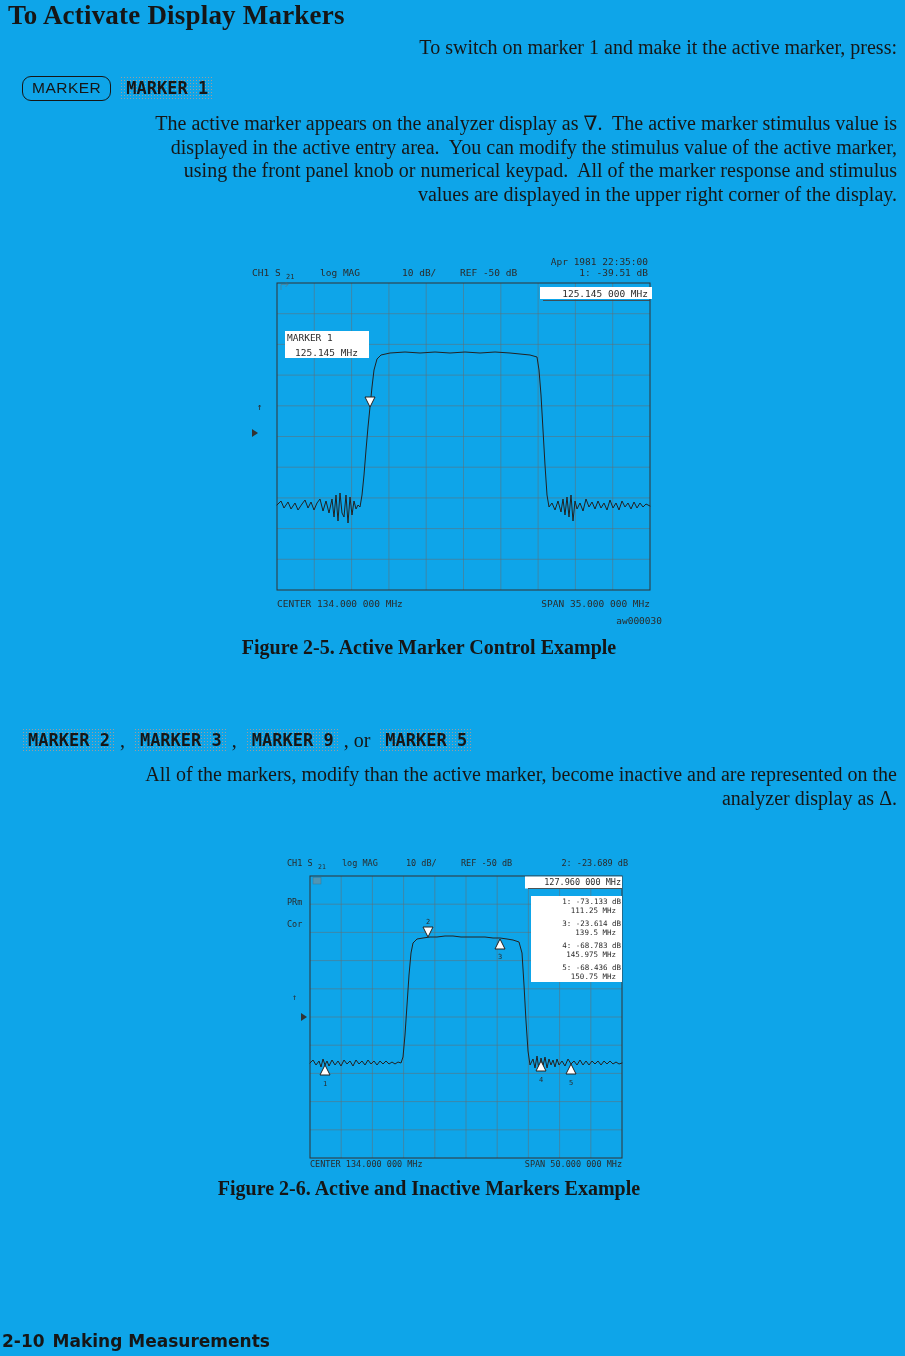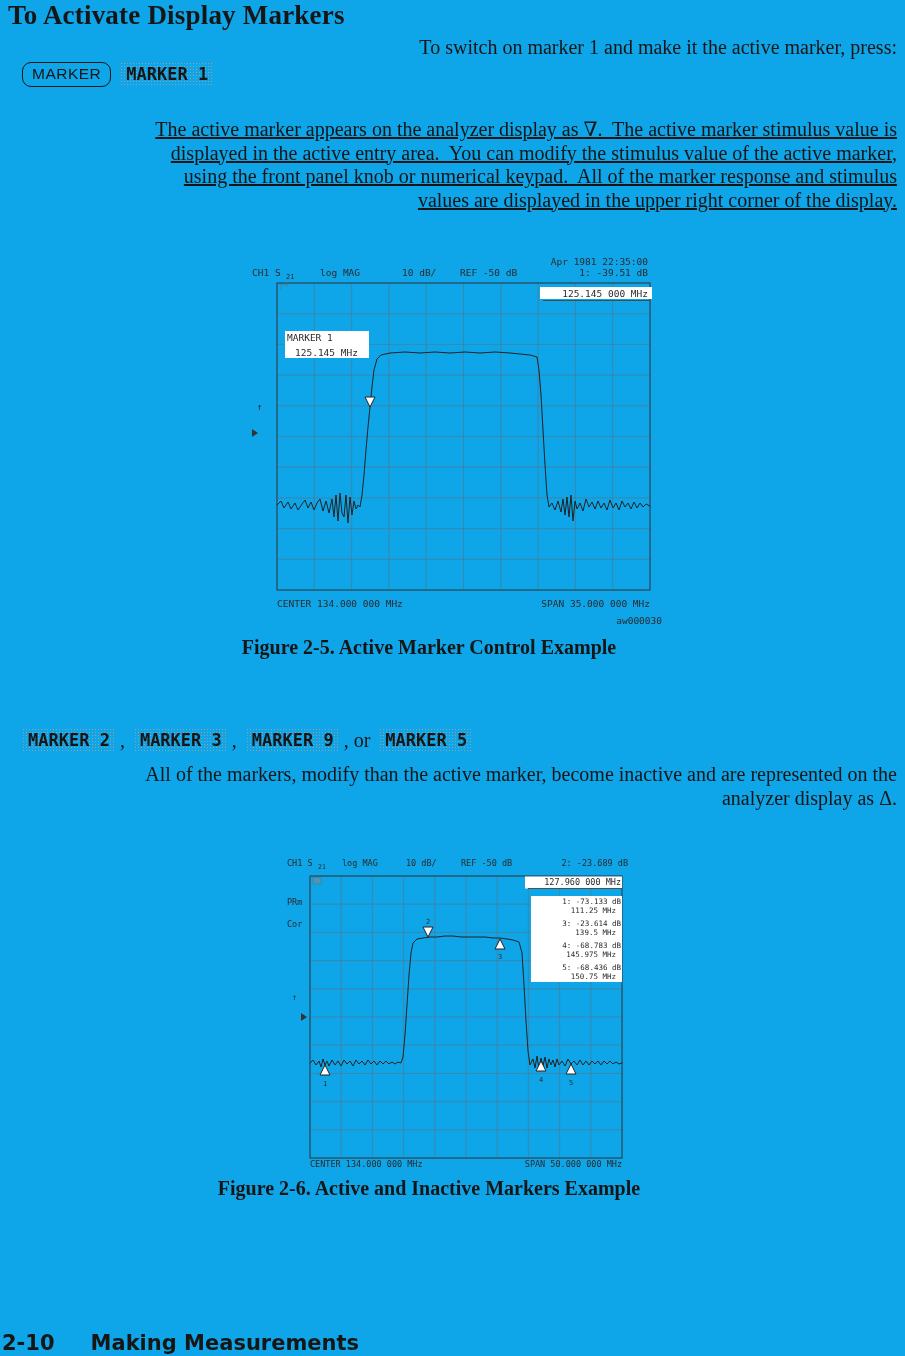--- a/index.html
+++ b/index.html
@@ -4,41 +4,41 @@
 <style>
   * { margin: 0; padding: 0; box-sizing: border-box; }
   html, body { background: #ffffff; }
   body { width: 905px; height: 1356px; font-family: "Liberation Serif", "DejaVu Serif", serif; color: #161616; }
   .page { position: relative; width: 905px; height: 1356px; background: #0ea5e9; overflow: hidden; }
 
   .title { position: absolute; left: 8px; top: 0; font-size: 27px; font-weight: bold; letter-spacing: .2px; }
 
   .para { position: absolute; left: 22px; width: 875px; font-size: 20px; line-height: 23.5px; white-space: pre-wrap; text-align: right; }
   #para1 { top: 36px; }
-  #para2 { top: 118px; text-decoration: underline; }
+  #para2 { top: 112px; }
   #para3 { top: 689px; }
   #para4 { top: 763px; }
 
   .keys { position: absolute; left: 22px; display: flex; align-items: center; gap: 9px; }
-  #keys1 { top: 62px; text-align: right; }
+  #keys1 { top: 76px; text-align: right; }
   #keys2 { top: 728px; }
   .hardkey { font-family: "Liberation Sans", "DejaVu Sans", sans-serif; font-size: 15.5px; border: 1.6px solid #161616; border-radius: 9px; padding: 2px 9px 3px; letter-spacing: .5px; }
   .softkey { font-family: "DejaVu Sans Mono", "Liberation Mono", monospace; font-size: 17px; font-weight: bold; padding: 2px 6px 3px;
              background-image: radial-gradient(circle, #9d9d9d 0.7px, rgba(0,0,0,0) 1px); background-size: 3px 3px; }
   .sep { font-size: 20px; margin-left: -5px; }
 
   .fig { position: absolute; }
   #fig25 { left: 250px; top: 253px; }
   #fig26 { left: 285px; top: 853px; }
 
   .caption { position: absolute; left: 0; width: 858px; text-align: center; font-size: 20px; font-weight: bold; }
   #cap25 { top: 636px; }
   #cap26 { top: 1177px; }
 
-  .footer { position: absolute; left: 2px; top: 1331px; font-family: "DejaVu Sans", "Liberation Sans", sans-serif; font-weight: bold; font-size: 21px; display: flex; gap: 36px; }
+  .footer { position: absolute; left: 2px; top: 1331px; font-family: "DejaVu Sans", "Liberation Sans", sans-serif; font-weight: bold; font-size: 17px; display: flex; gap: 8px; }
 
   svg text { font-family: "DejaVu Sans Mono", "Liberation Mono", monospace; fill: #2b2b2b; }
   .t95 { font-size: 9.5px; } .t85 { font-size: 8.5px; } .t75 { font-size: 7.5px; } .t7 { font-size: 7px; } .t6 { font-size: 6.5px; }
   .gridline { stroke: #6a6a6a; stroke-width: 0.5; fill: none; }
   .gborder { stroke: #333; stroke-width: 1; fill: none; }
   .trace { stroke: #222; stroke-width: 1; fill: none; stroke-linejoin: round; stroke-linecap: round; }
   .mk { fill: #fff; stroke: #222; stroke-width: 1; }
   .uline { stroke: #444; stroke-width: 0.9; }
   .erase { fill: #fff; }
 </style>

